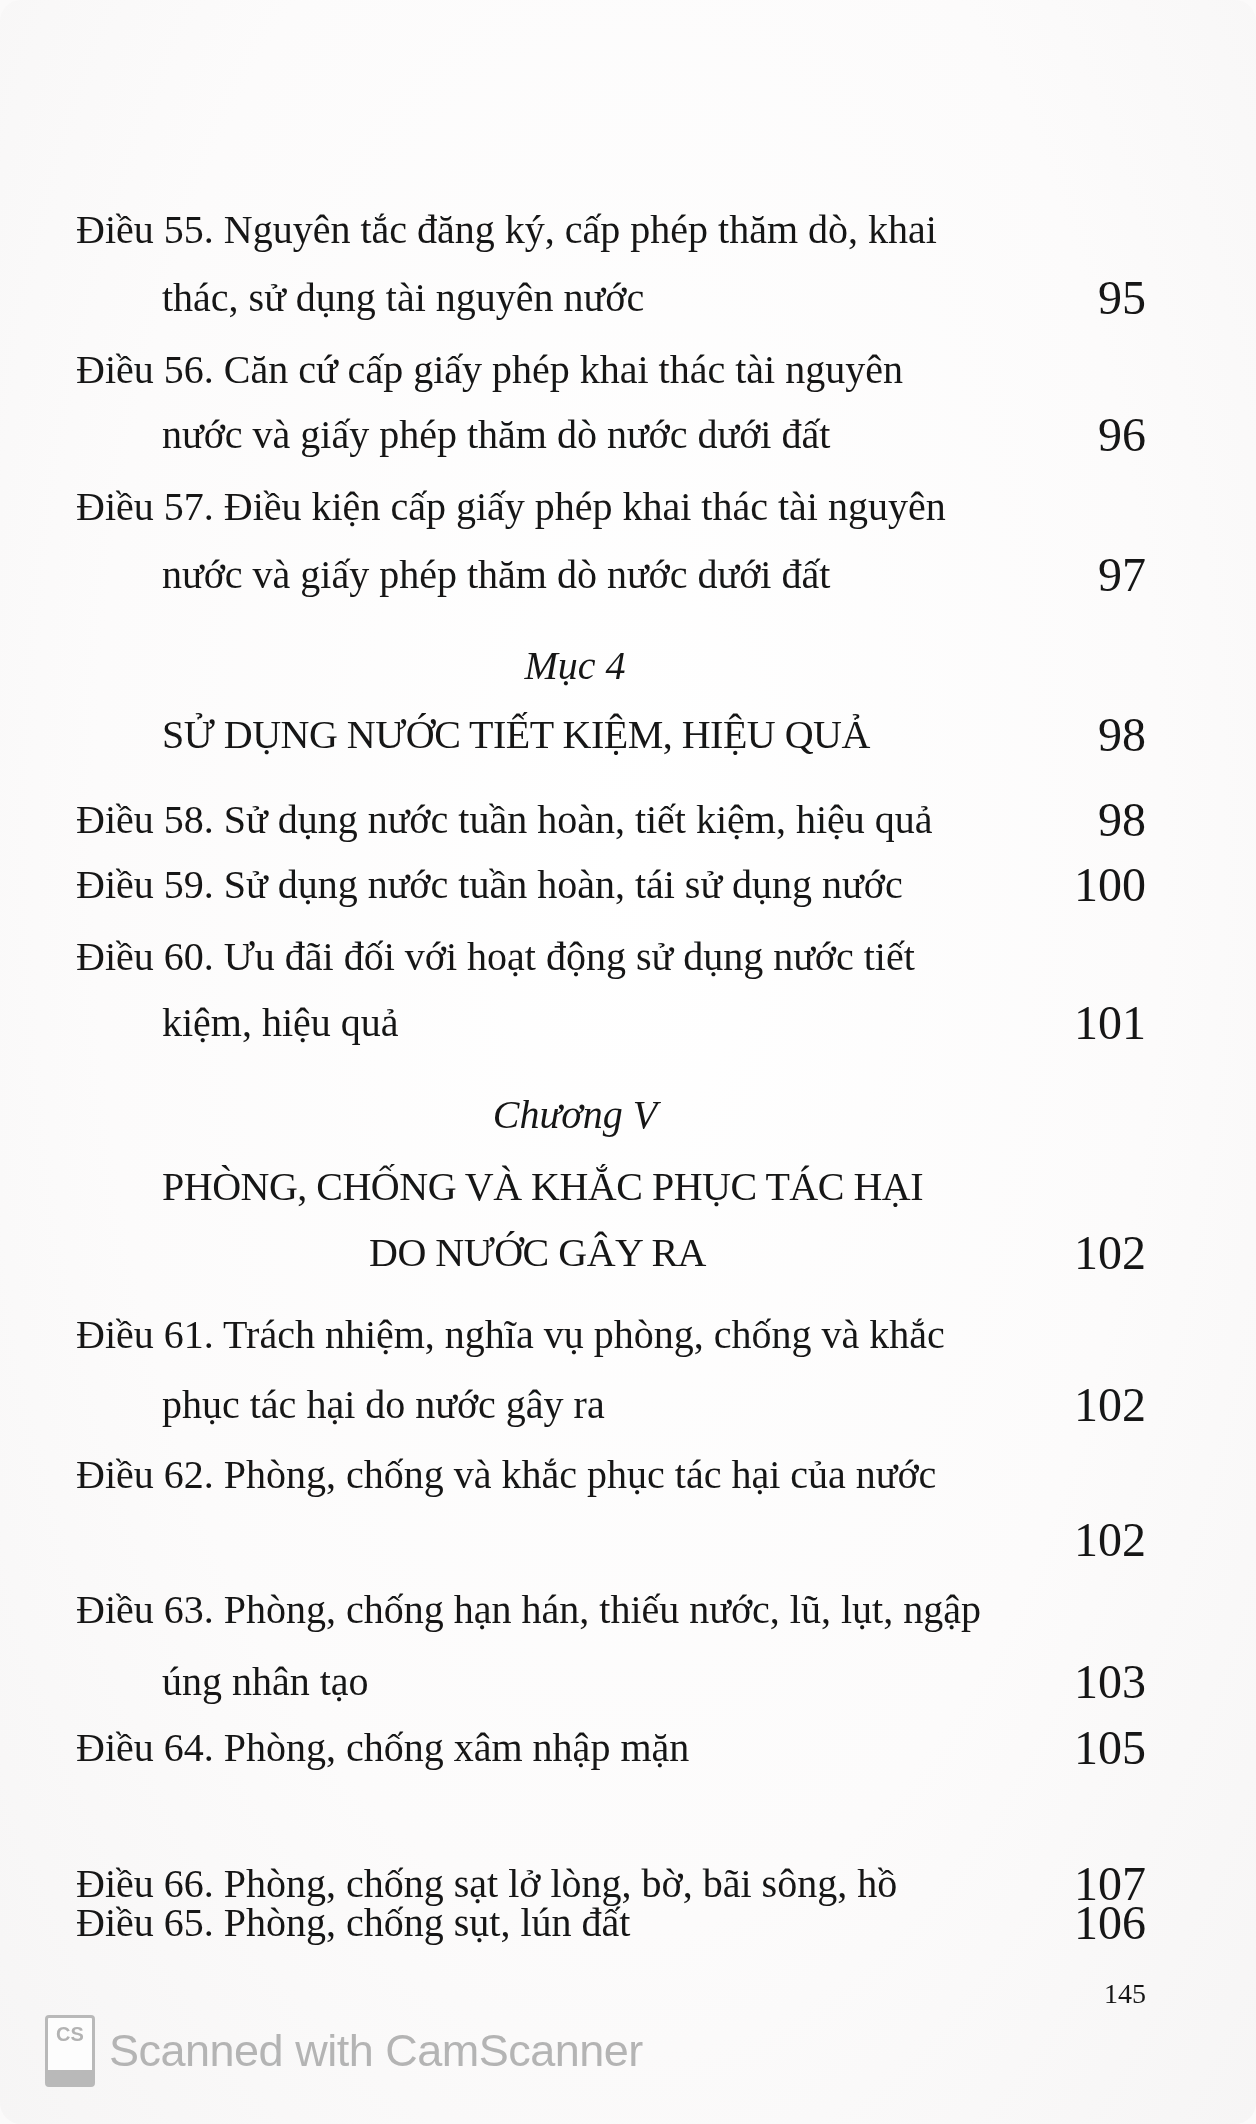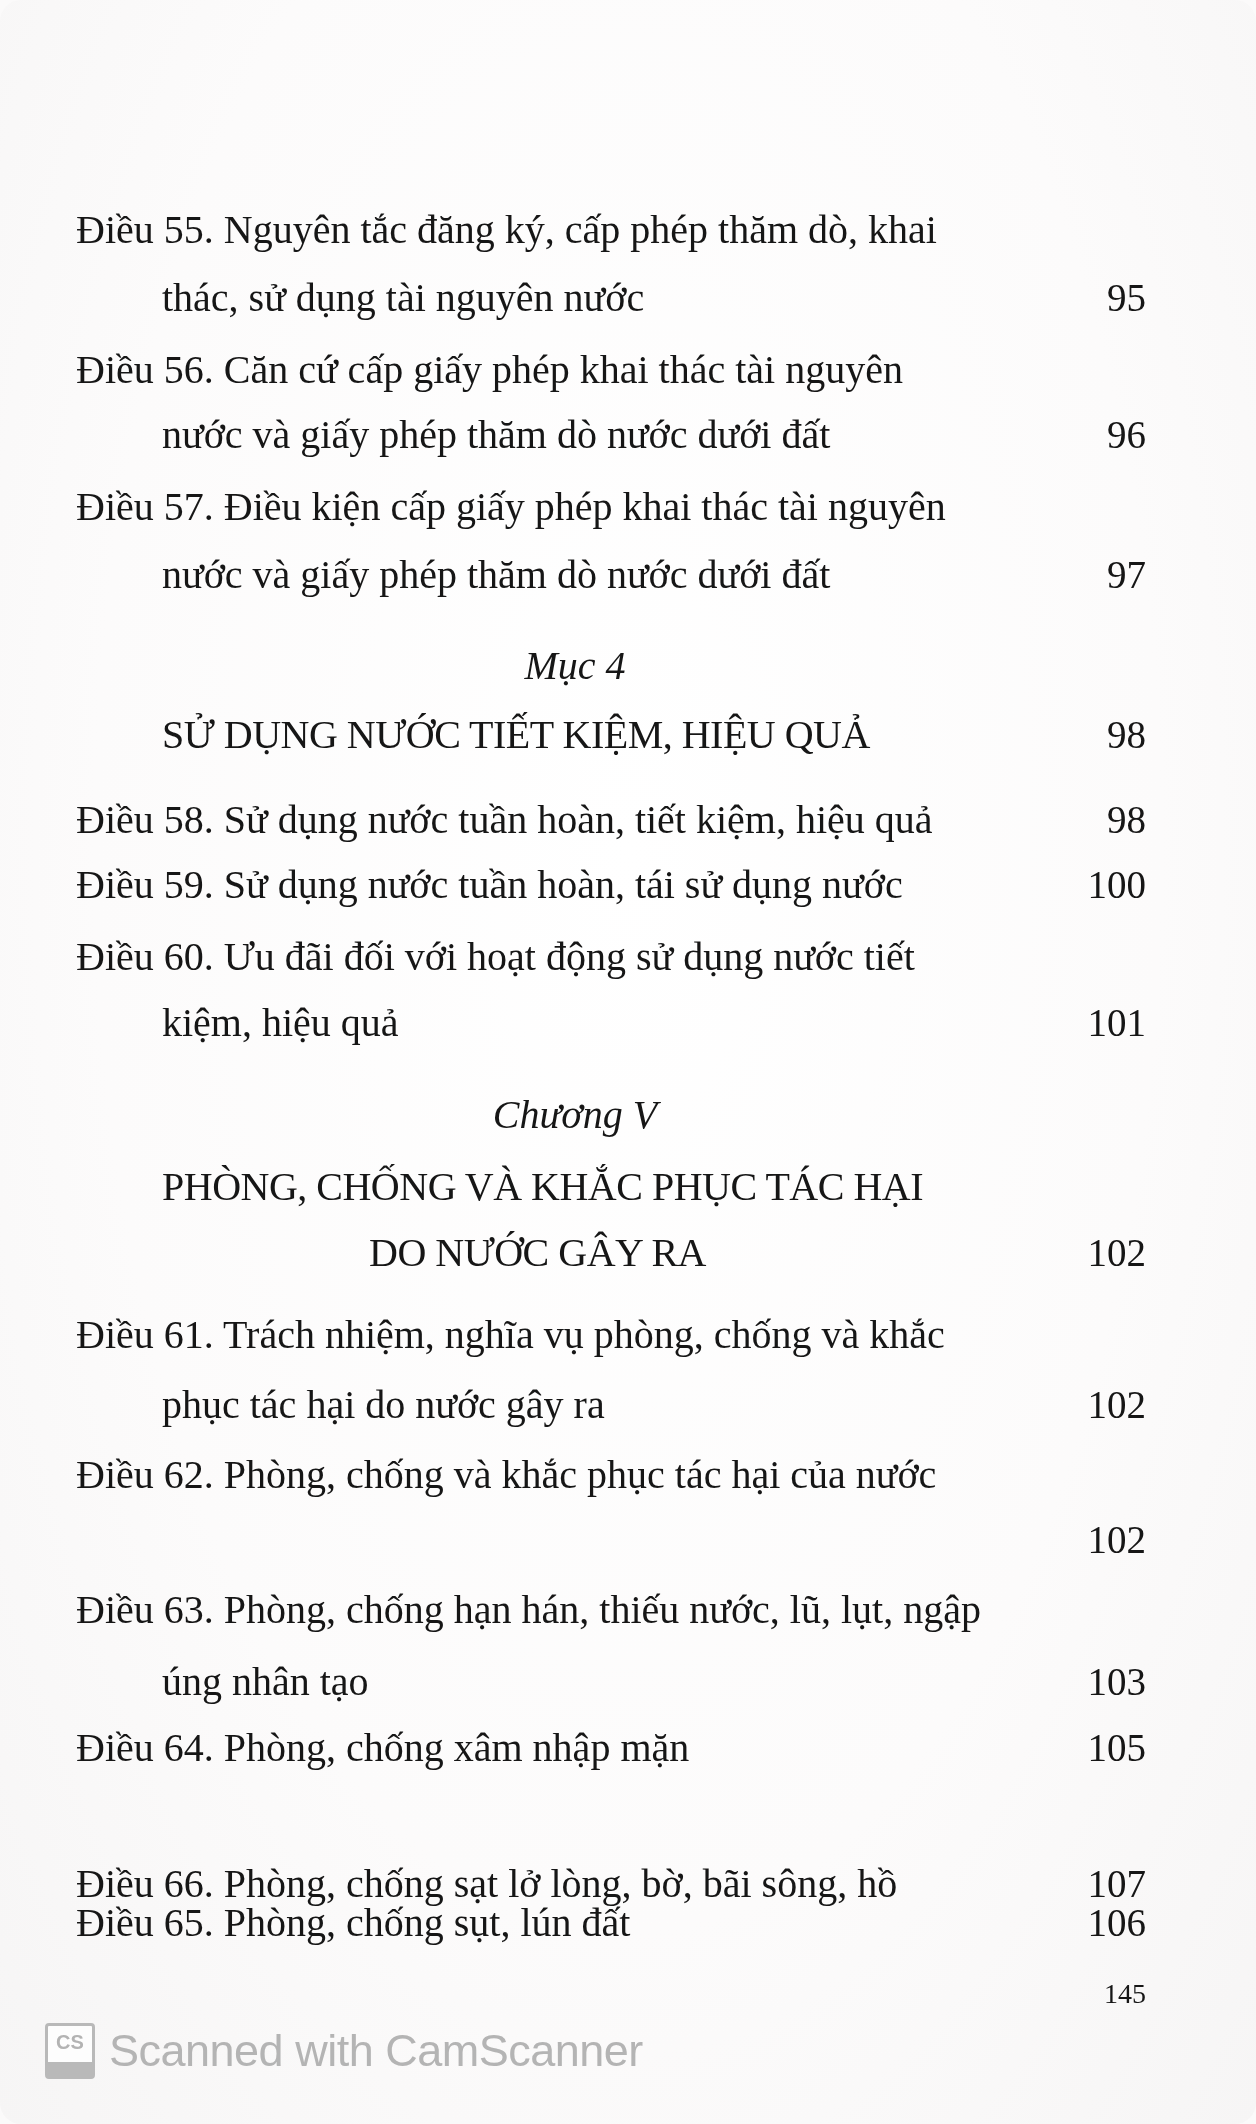--- a/index.html
+++ b/index.html
@@ -34,21 +34,21 @@
   }
   .line .txt {
     position: absolute;
     top: 0;
   }
   .line .pg {
     position: absolute;
     top: 0;
     right: 110px; 
     text-align: right;
-    font-size: 39px;
+    font-size: 48px;
   }
   .first  .txt { left: 76px; }
   .cont   .txt { left: 162px; }
   .heading .txt { left: 8px; width: 1134px; text-align: center; }
   .italic { font-style: italic; }
   .caps   { letter-spacing: -0.5px; }
   .footer-page {
     position: absolute;
     right: 110px;
     top: 1970px;
@@ -58,21 +58,21 @@
   .watermark {
     position: absolute;
     left: 45px;
     top: 2022px;
     height: 58px;
     display: flex;
     align-items: center;
   }
   .cs-logo {
     width: 42px;
-    height: 56px;
+    height: 72px;
     border: 3px solid #b9b9b9;
     border-radius: 4px;
     box-sizing: border-box;
     position: relative;
     background: #fdfdfd;
     padding-left: 44px;
   }
   .cs-logo .cs-letters {
     position: absolute;
     top: 4px;

